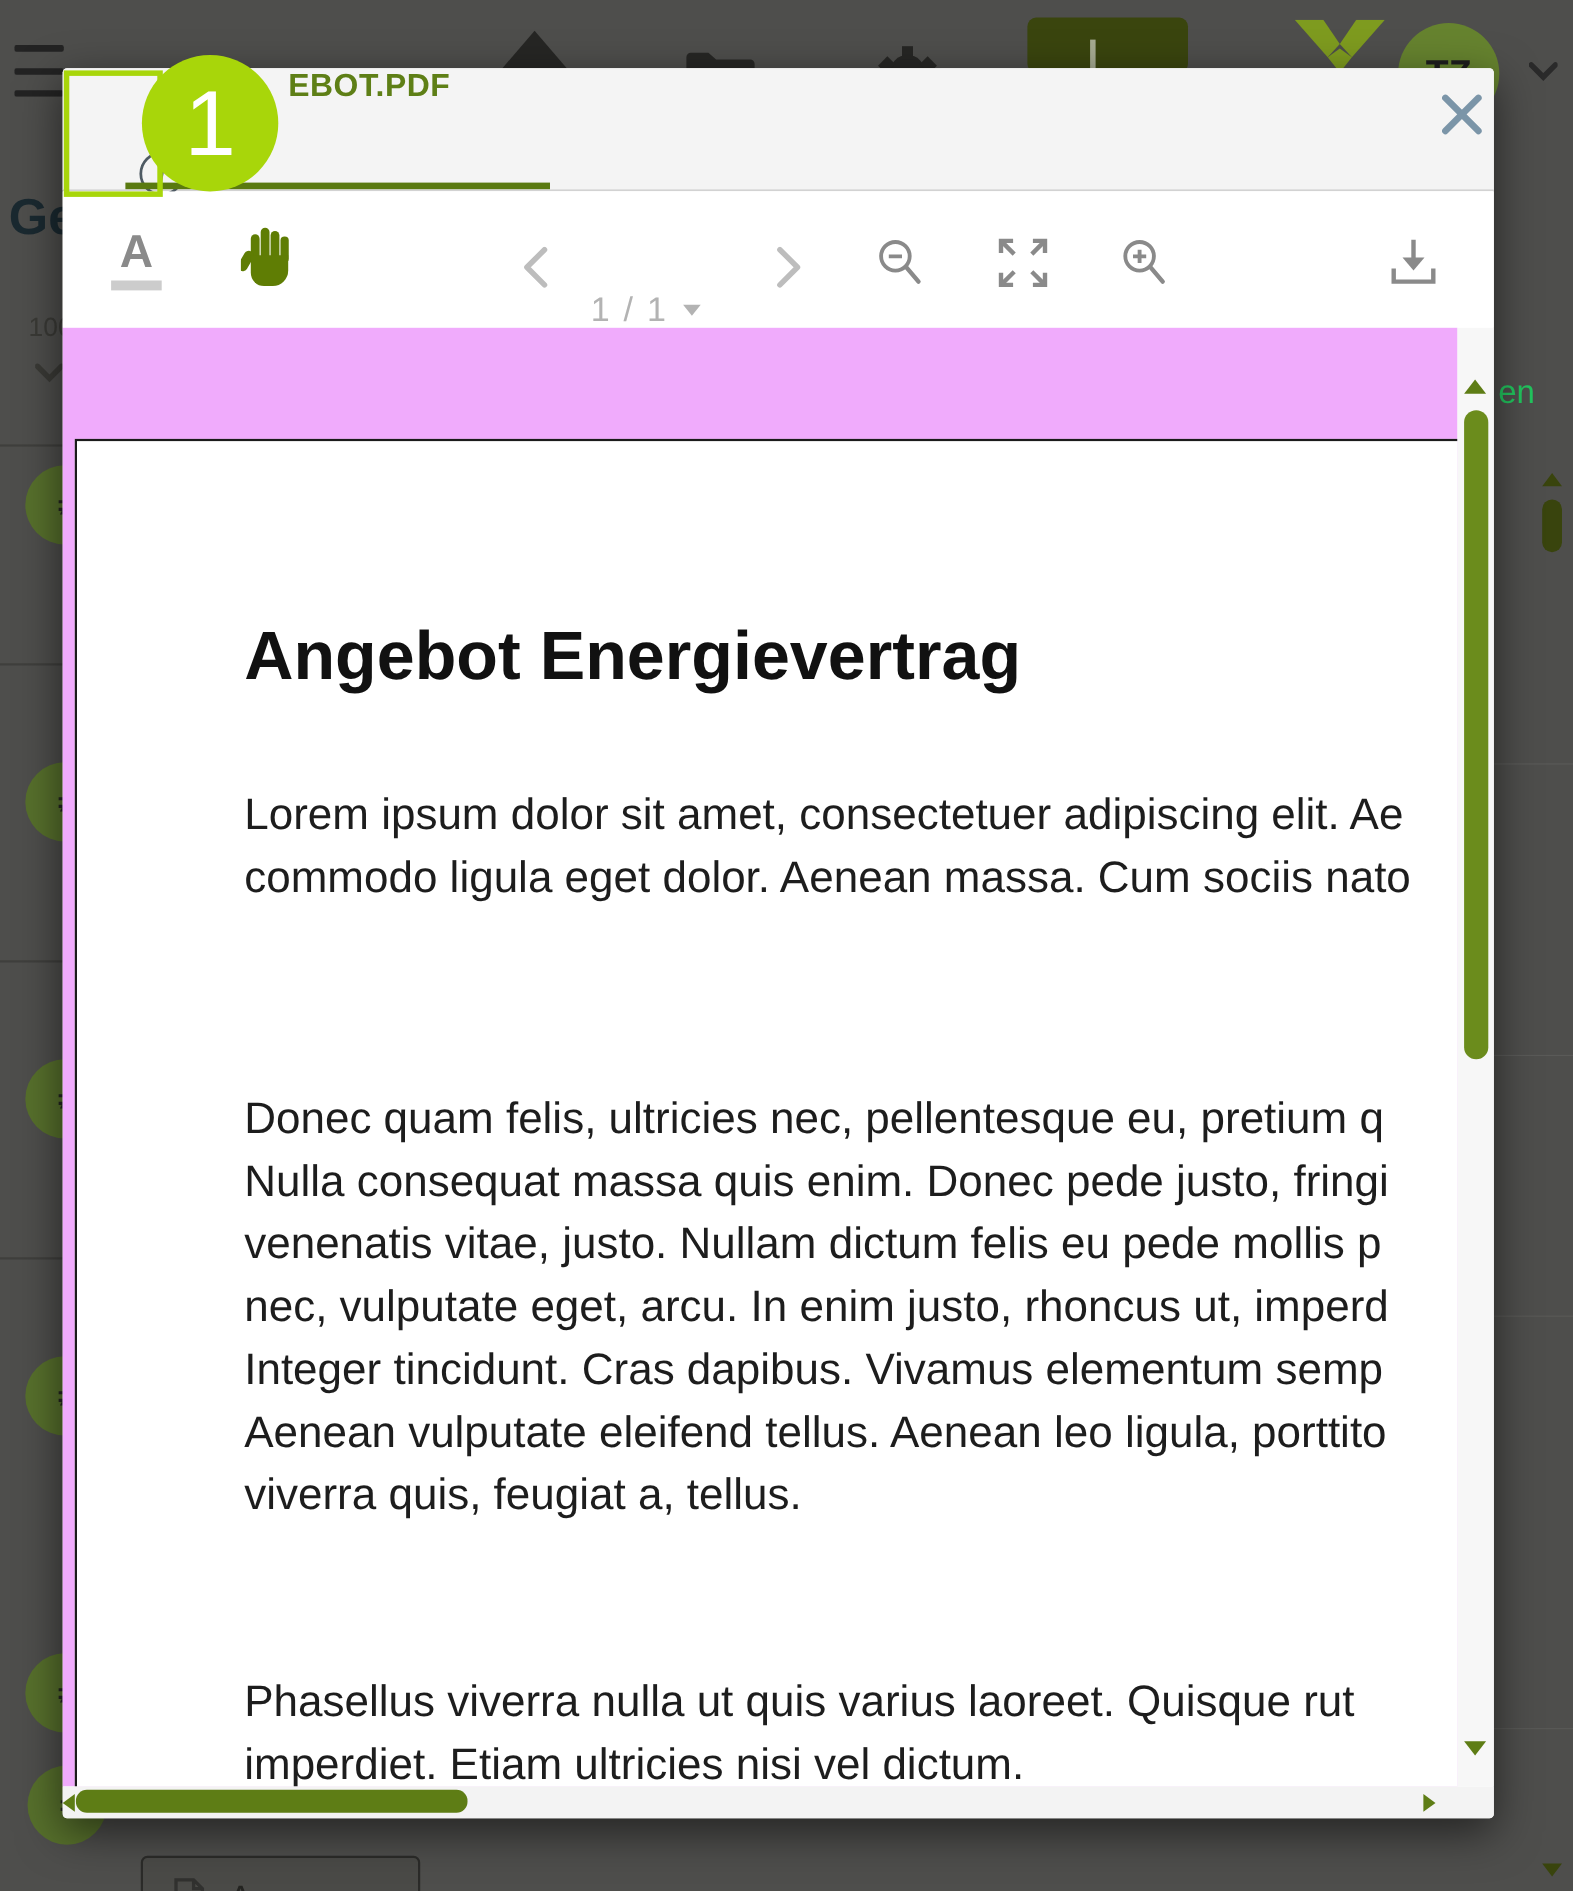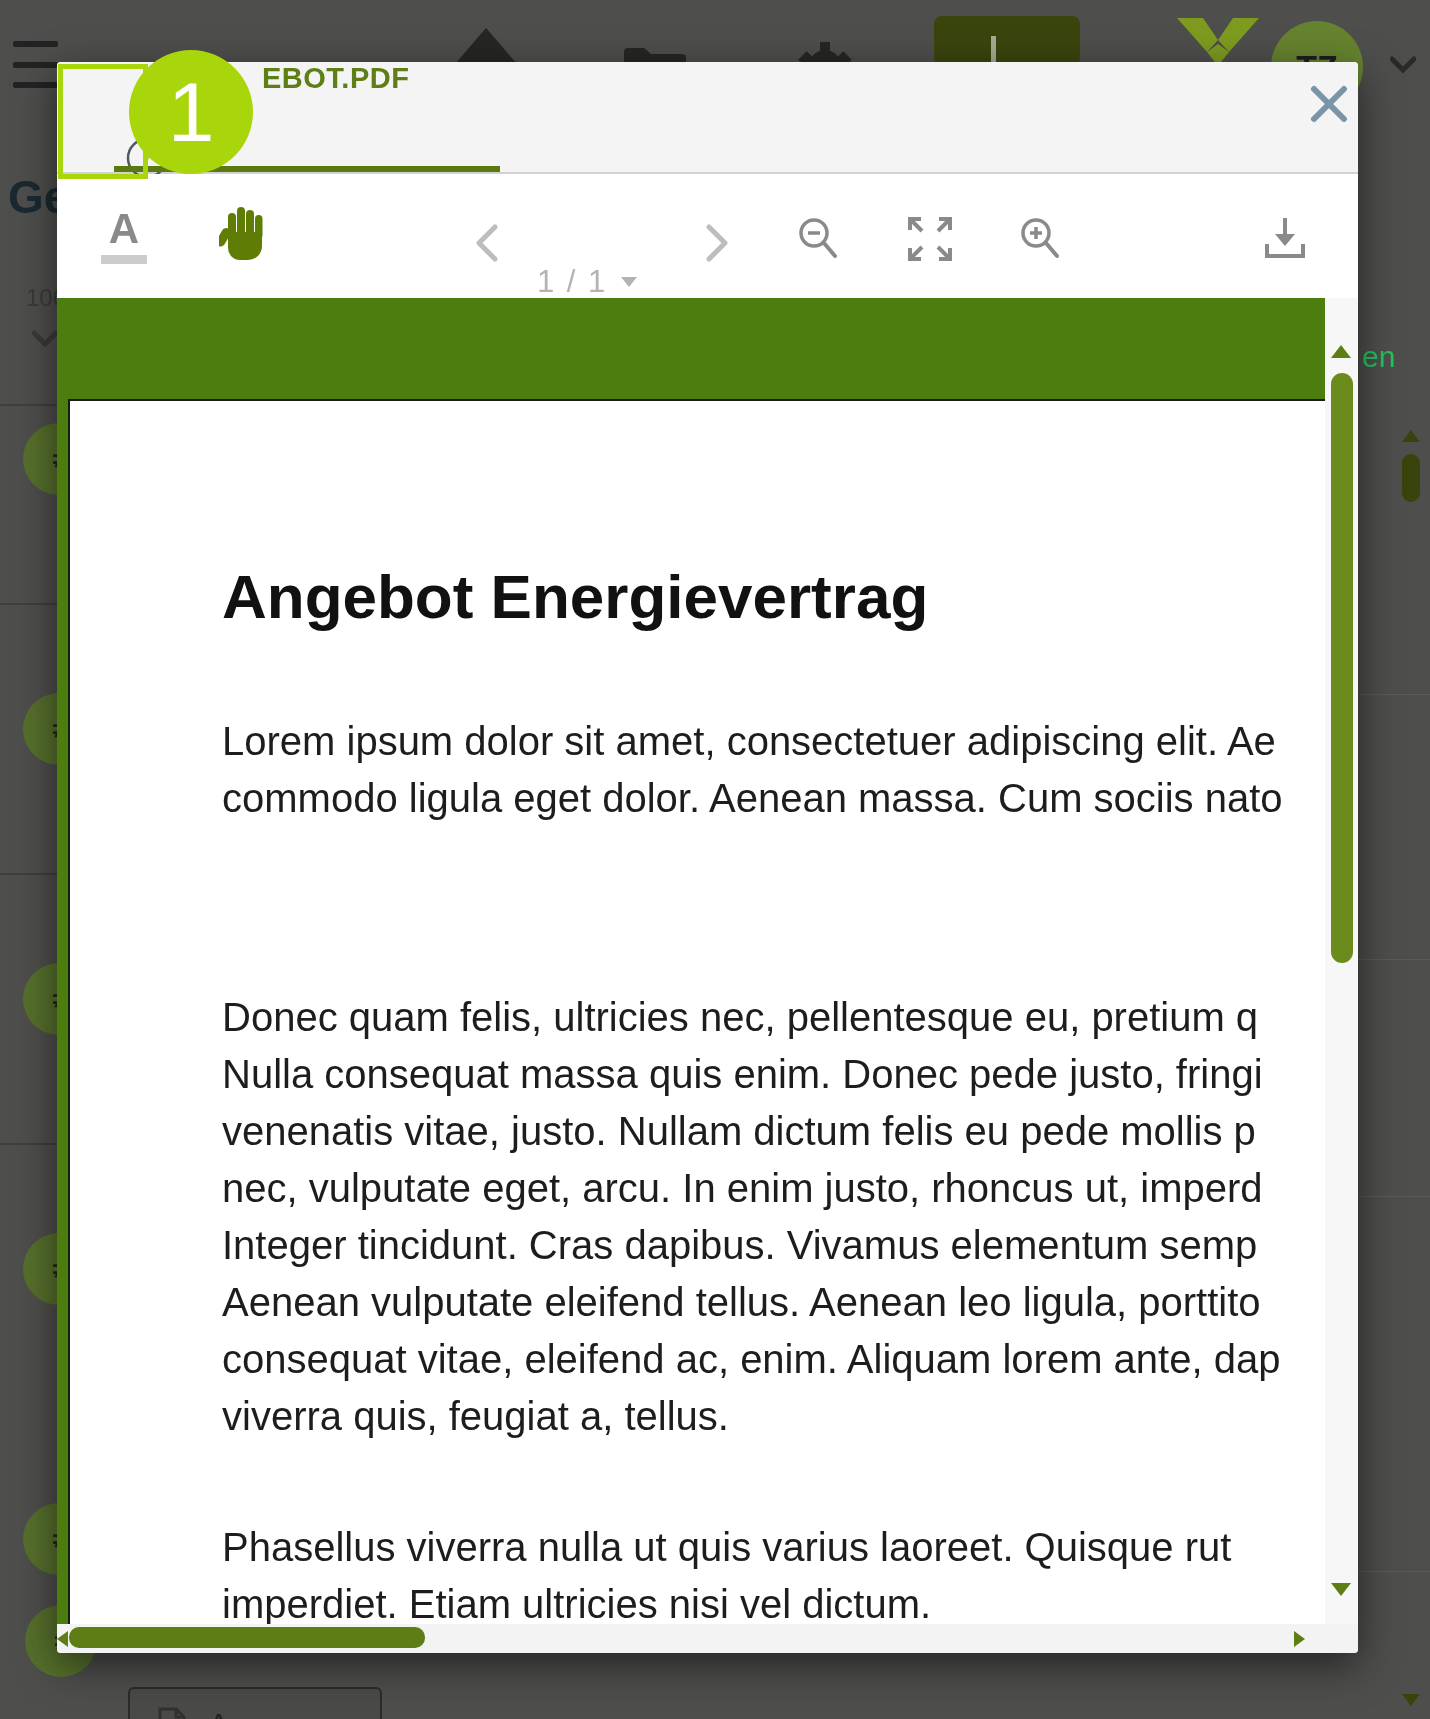--- a/index.html
+++ b/index.html
@@ -19,21 +19,21 @@
          border-radius:4px;box-shadow:0 12px 40px rgba(0,0,0,.55);z-index:10;}
   #titlebar{left:0;top:0;width:100%;height:110px;background:#f4f4f4;
             border-bottom:2px solid #d2d2d2;border-radius:4px 4px 0 0;}
   #modal-title{left:205px;top:0;height:110px;display:flex;align-items:flex-start;
                color:#5e7f16;font-size:29px;font-weight:bold;letter-spacing:.5px;}
   #tab-underline{left:57px;top:104px;width:386px;height:6px;background:#5a7a10;}
   #toolbar{left:0;top:112px;width:100%;height:124px;background:#ffffff;}
   .tb{display:flex;align-items:center;justify-content:center;color:#8a8a8a;}
   #page-indicator{color:#b3b3b3;font-size:31px;letter-spacing:2px;}
   #dotted-underline{border-bottom:3px dotted #9a9a9a;}
-  #content{left:0;top:236px;width:1268px;height:1326px;background:#4d7c0f;overflow:hidden;}
+  #content{left:0;top:236px;width:1268px;height:1326px;background:#f0abfc;overflow:hidden;}
   #pdf-page{left:11px;top:101px;width:1540px;height:1560px;background:#ffffff;
             border:2px solid #1b1b1b;overflow:hidden;}
   .doc-line{white-space:nowrap;color:#1d1d1d;font-size:40px;line-height:57px;}
   #doc-heading{color:#111;font-size:62px;font-weight:bold;white-space:nowrap;}
   
   #vgutter{left:1268px;top:236px;width:33px;height:1326px;background:#f7f7f7;}
   #vthumb{left:6px;top:75px;width:22px;height:590px;background:#6b8c1c;border-radius:11px;}
   #hscroll{left:0;top:1562px;width:1301px;height:29px;background:#f3f3f3;border-radius:0 0 4px 4px;}
   #hthumb{left:12px;top:3px;width:356px;height:21px;background:#5e7d15;border-radius:10px;}
   .tri-up{width:0;height:0;border-left:10px solid transparent;border-right:10px solid transparent;
@@ -236,21 +236,20 @@
           <div class="doc-line">commodo ligula eget dolor. Aenean massa. Cum sociis nato</div>
         </div>
 
         <div class="abs" style="left:152px;top:588px">
           <div class="doc-line">Donec quam felis, ultricies nec, pellentesque eu, pretium q</div>
           <div class="doc-line">Nulla consequat massa quis enim. Donec pede justo, fringi</div>
           <div class="doc-line">venenatis vitae, justo. Nullam dictum felis eu pede mollis p</div>
           <div class="doc-line">nec, vulputate eget, arcu. In enim justo, rhoncus ut, imperd</div>
           <div class="doc-line">Integer tincidunt. Cras dapibus. Vivamus elementum semp</div>
           <div class="doc-line">Aenean vulputate eleifend tellus. Aenean leo ligula, porttito</div>
-          <div class="doc-line">consequat vitae, eleifend ac, enim. Aliquam lorem ante, dap</div>
           <div class="doc-line">viverra quis, feugiat a, tellus.</div>
         </div>
 
         <div class="abs" style="left:152px;top:1118px">
           <div class="doc-line">Phasellus viverra nulla ut quis varius laoreet. Quisque rut</div>
           <div class="doc-line">imperdiet. Etiam ultricies nisi vel dictum.</div>
         </div>
       </div>
     </div>
 

